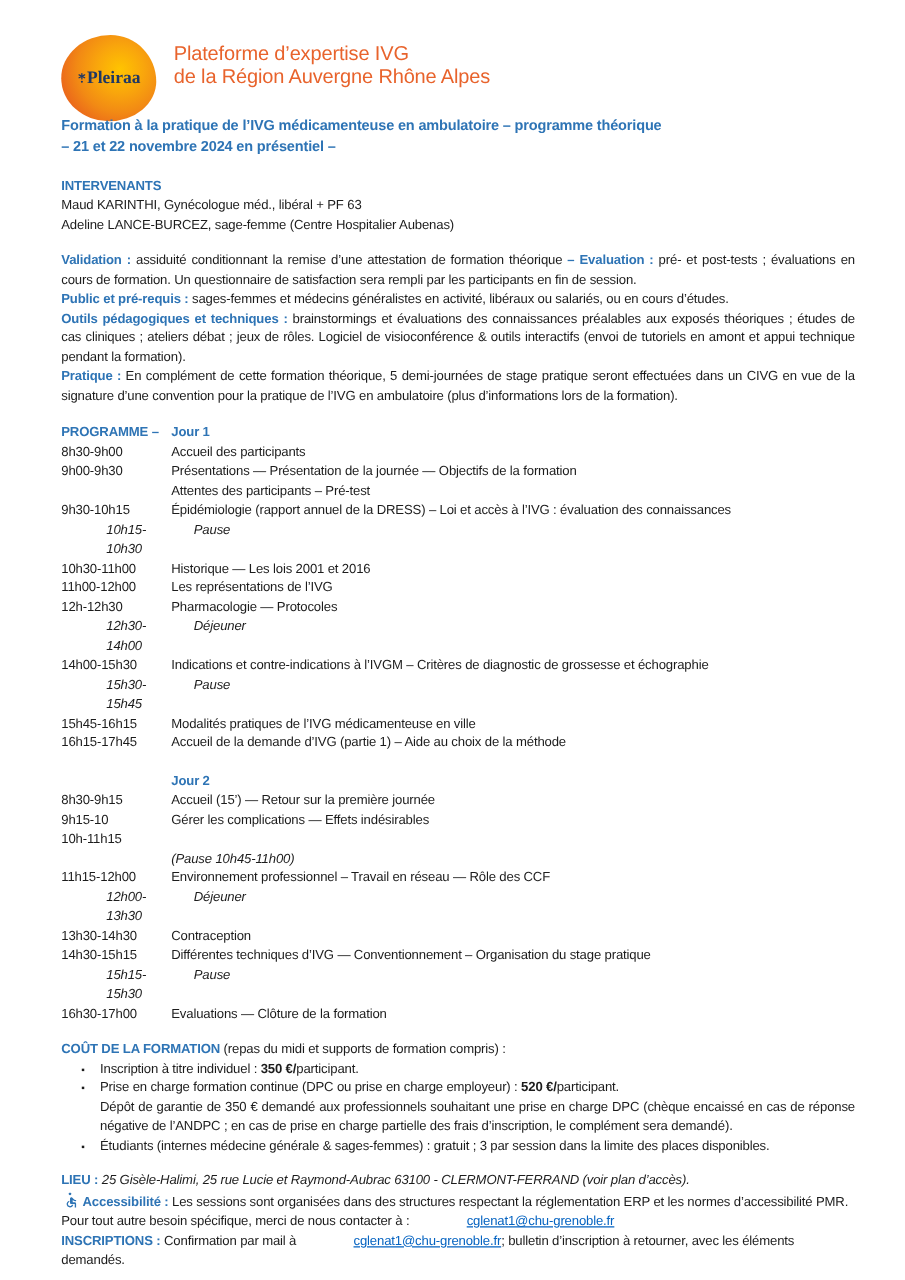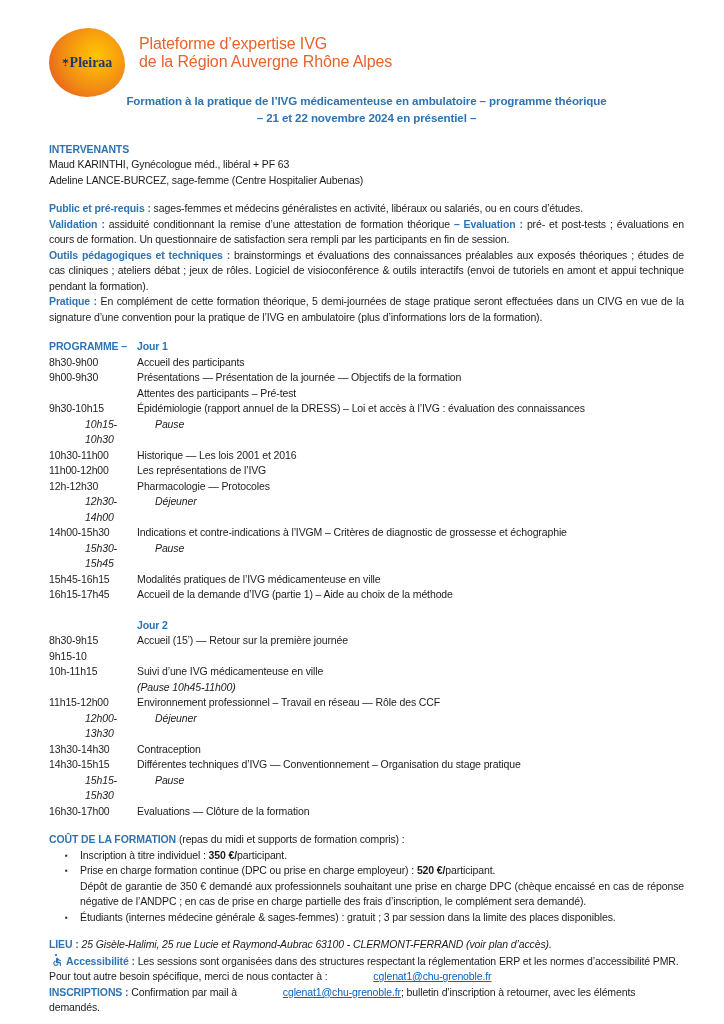--- a/index.html
+++ b/index.html
@@ -15,21 +15,21 @@
     width:76px;height:69px;flex:0 0 auto;
     border-radius:52% 48% 50% 50% / 50% 54% 46% 50%;
     background:radial-gradient(circle at 62% 40%, #FFC400 0%, #F9A60C 30%, #F28A14 55%, #EA641C 80%, #DF4B22 100%);
     display:flex;align-items:center;justify-content:center;
   }
   .logo-inner{display:flex;align-items:center;gap:1px;}
   .logo-text{font-family:"Liberation Serif",serif;font-weight:bold;color:#1F3864;font-size:14px;letter-spacing:0;}
   .logo-mark{width:7px;height:9px;display:inline-block;}
   .org{padding-top:7px;color:#E8632C;font-size:16px;line-height:17.5px;}
   
-  .title{text-align:center;color:#2E74B5;font-weight:bold;font-size:11.6px;line-height:16.8px;margin-top:-5px;}
+  .title{text-align:left;color:#2E74B5;font-weight:bold;font-size:11.6px;line-height:16.8px;margin-top:-5px;}
   
   .lbl{color:#2E74B5;font-weight:bold;}
   .intervenants{margin-top:15px;}
   .info{margin-top:13px;}
   .info p{margin:0;text-align:justify;}
   
   .programme{margin-top:14px;}
   .prow{display:grid;grid-template-columns:88px 1fr;}
   .prow .ptxt{white-space:nowrap;}
   .t-pause .ptime{font-style:italic;padding-left:36px;}
@@ -80,22 +80,22 @@
     <div>– 21 et 22 novembre 2024 en présentiel –</div>
   </div>
 
   <div class="intervenants">
     <div class="lbl">INTERVENANTS</div>
     <div>Maud KARINTHI, Gynécologue méd., libéral + PF 63</div>
     <div>Adeline LANCE-BURCEZ, sage-femme (Centre Hospitalier Aubenas)</div>
   </div>
 
   <div class="info">
+    <p><span class="lbl">Validation :</span><span> assiduité conditionnant la remise d’une attestation de formation théorique </span><span class="lbl">– Evaluation :</span><span> pré- et post-tests ; évaluations en cours de formation. Un questionnaire de satisfaction sera rempli par les participants en fin de session.</span></p>
     <p><span class="lbl">Public et pré-requis :</span><span> sages-femmes et médecins généralistes en activité, libéraux ou salariés, ou en cours d’études.</span></p>
-    <p><span class="lbl">Validation :</span><span> assiduité conditionnant la remise d’une attestation de formation théorique </span><span class="lbl">– Evaluation :</span><span> pré- et post-tests ; évaluations en cours de formation. Un questionnaire de satisfaction sera rempli par les participants en fin de session.</span></p>
     <p><span class="lbl">Outils pédagogiques et techniques :</span><span> brainstormings et évaluations des connaissances préalables aux exposés théoriques ; études de cas cliniques ; ateliers débat ; jeux de rôles. Logiciel de visioconférence &amp; outils interactifs (envoi de tutoriels en amont et appui technique pendant la formation).</span></p>
     <p><span class="lbl">Pratique :</span><span> En complément de cette formation théorique, 5 demi-journées de stage pratique seront effectuées dans un CIVG en vue de la signature d’une convention pour la pratique de l’IVG en ambulatoire (plus d’informations lors de la formation).</span></p>
   </div>
 
   <div class="programme">
 
       <div class="prow t-programme">
         <span class="ptime">PROGRAMME –</span>
         <span class="ptxt">Jour 1</span>
       </div>
@@ -170,25 +170,25 @@
         <span class="ptxt">Jour 2</span>
       </div>
 
       <div class="prow t-session">
         <span class="ptime">8h30-9h15</span>
         <span class="ptxt">Accueil (15’) — Retour sur la première journée</span>
       </div>
 
       <div class="prow t-session">
         <span class="ptime">9h15-10</span>
+        <span class="ptxt">Gérer les complications — Effets indésirables</span>
       </div>
 
       <div class="prow t-session">
         <span class="ptime">10h-11h15</span>
-        <span class="ptxt">Suivi d’une IVG médicamenteuse en ville</span>
       </div>
 
       <div class="prow t-cont-italic">
         <span class="ptime"></span>
         <span class="ptxt">(Pause 10h45-11h00)</span>
       </div>
 
       <div class="prow t-session">
         <span class="ptime">11h15-12h00</span>
         <span class="ptxt">Environnement professionnel – Travail en réseau — Rôle des CCF</span>

